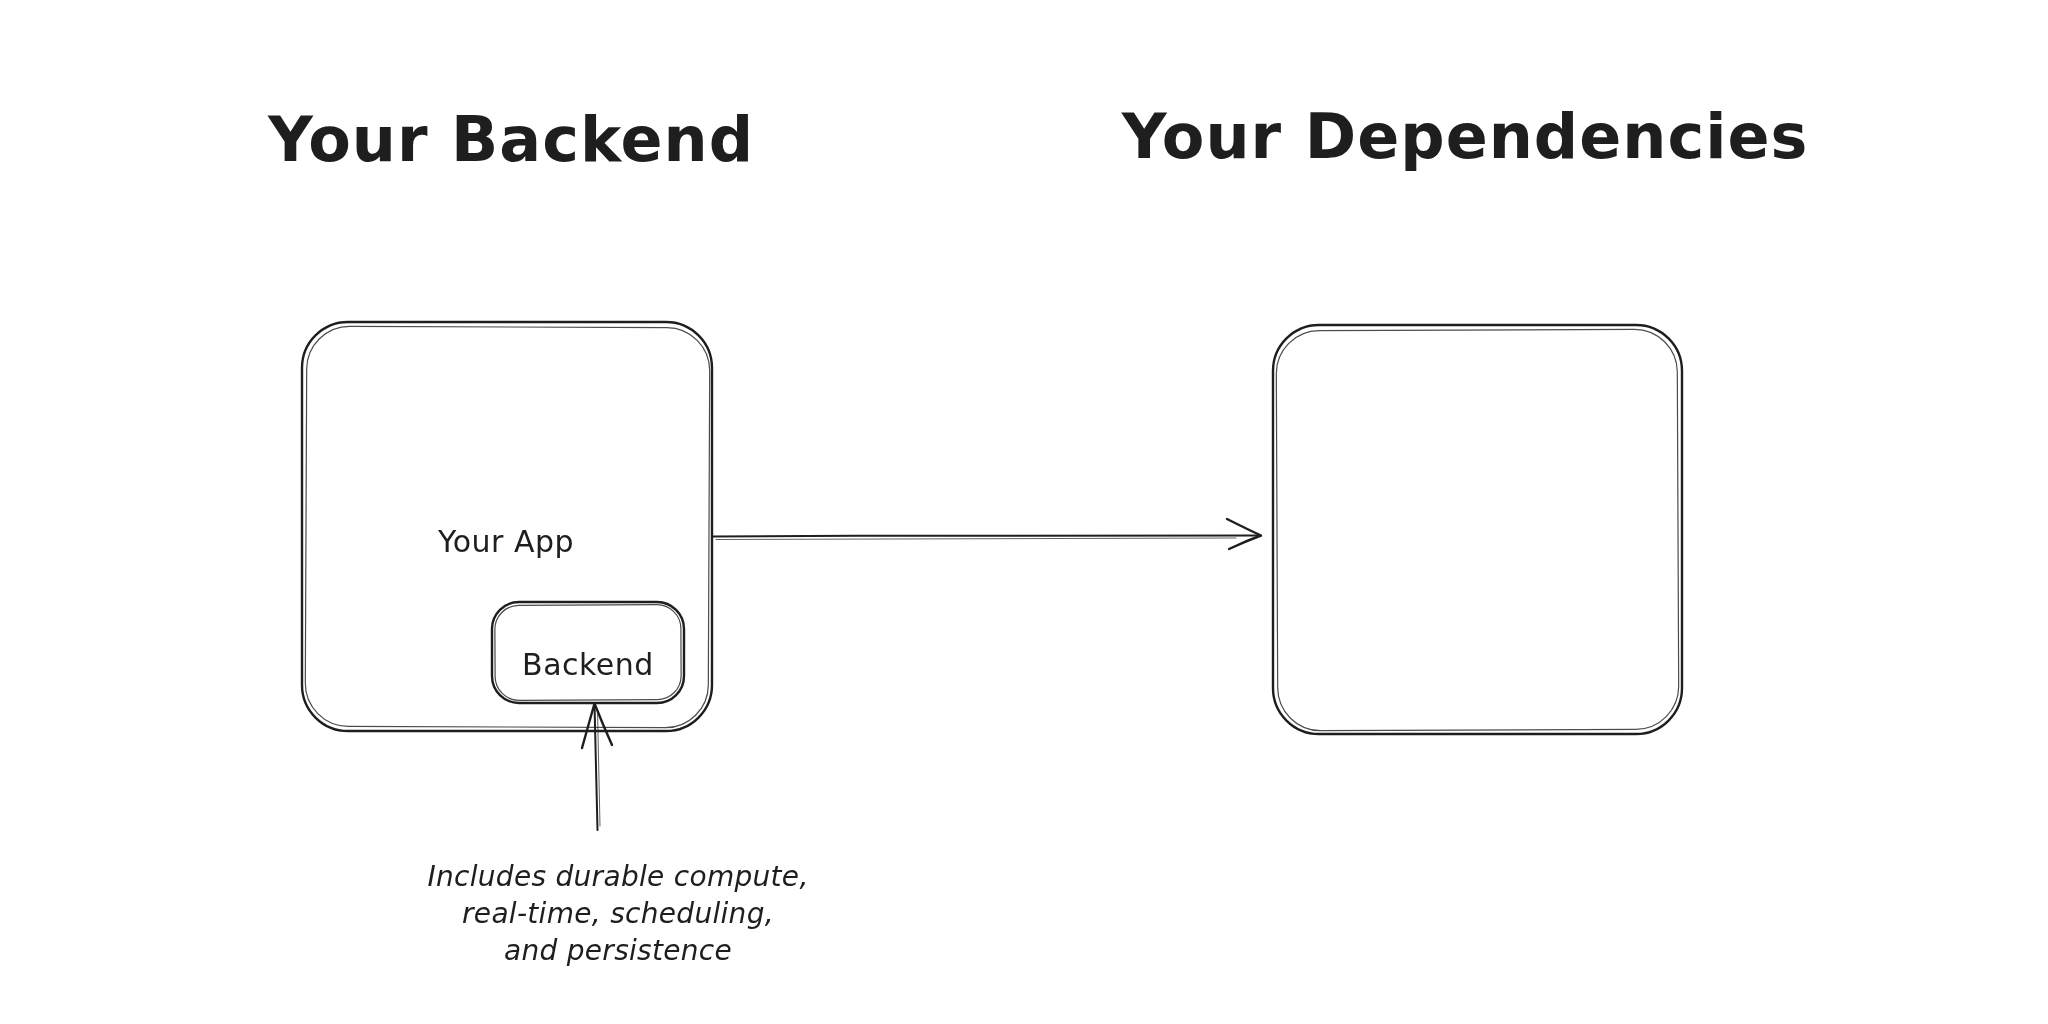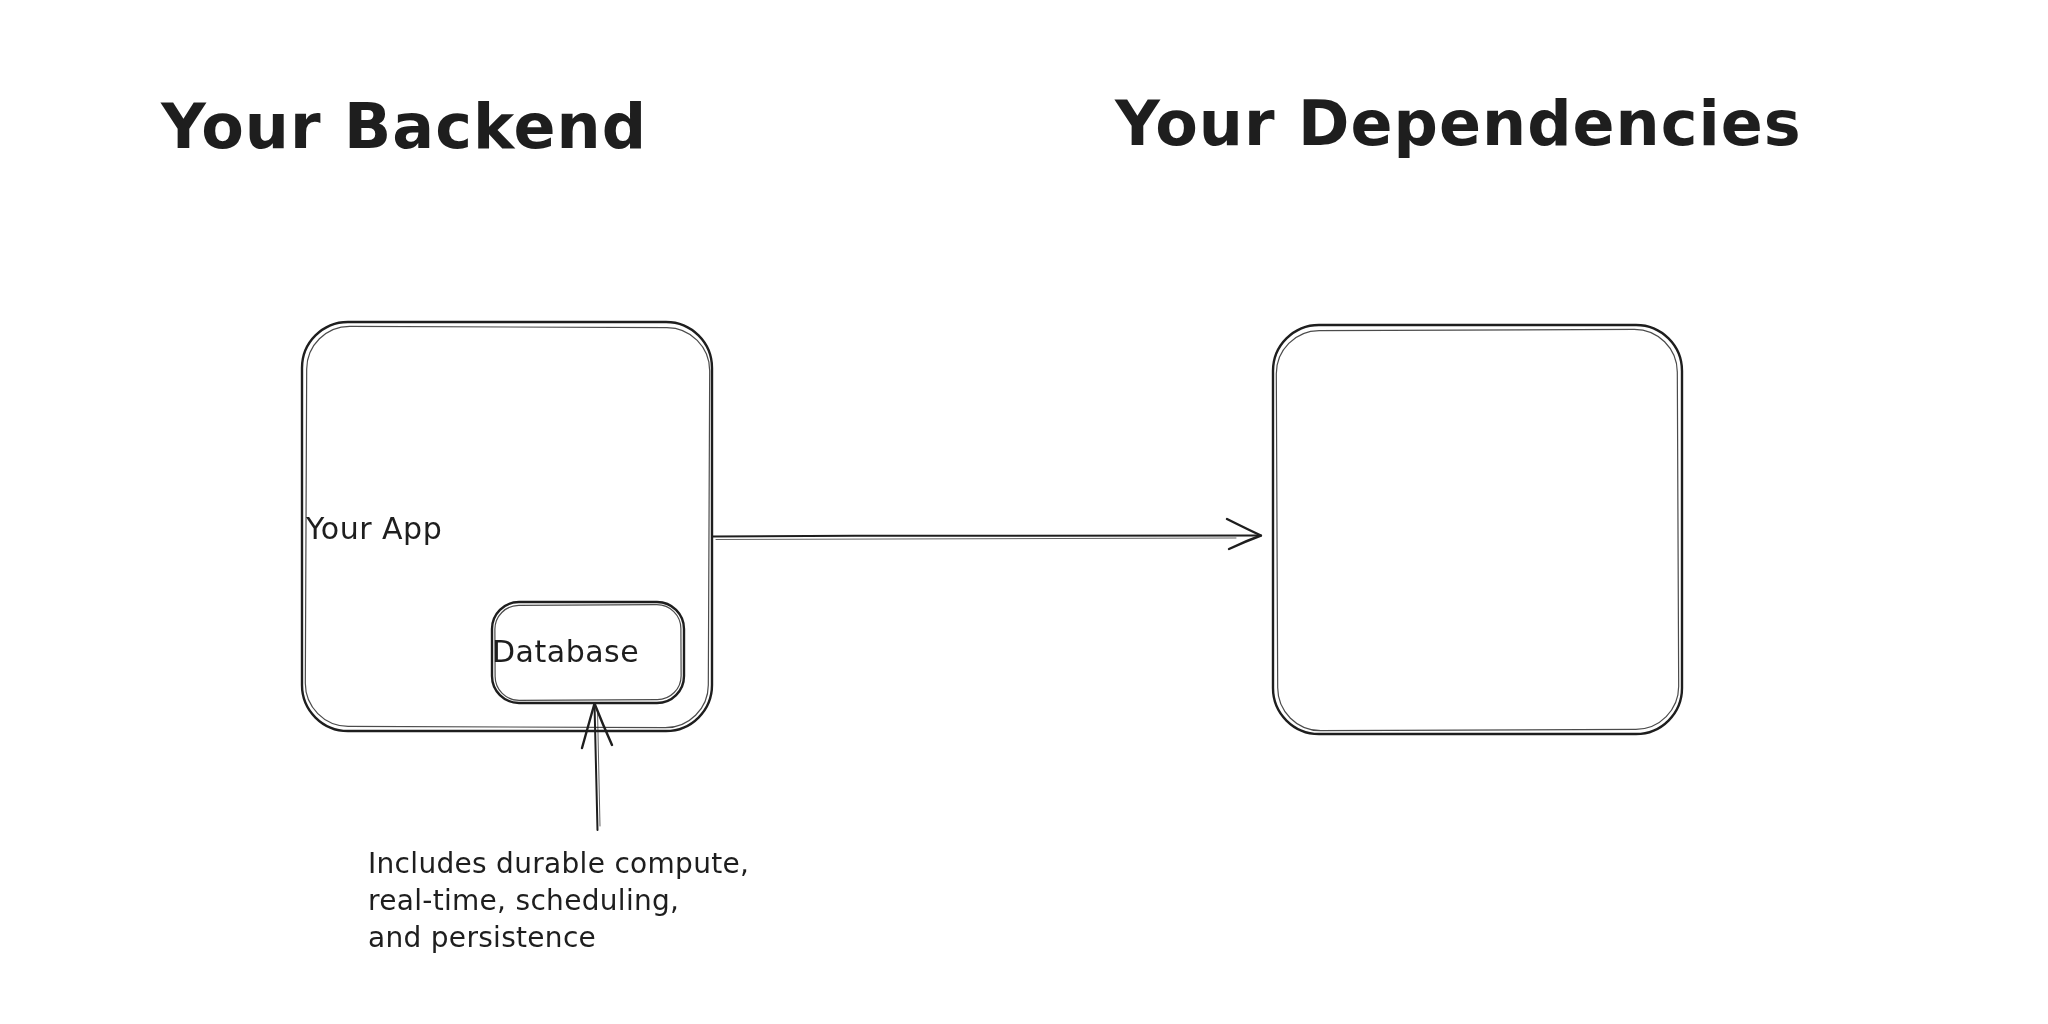--- a/index.html
+++ b/index.html
@@ -33,22 +33,24 @@
     stroke-linejoin: round;
   }
   .w-main { stroke-width: 2.4; }
   .w-dup  { stroke-width: 1.2; opacity: 0.8; }
   .w-line { stroke-width: 2; }
   .w-line-dup { stroke-width: 1; opacity: 0.7; }
   .w-head { stroke-width: 2.4; }
 
   .txt {
     position: absolute;
+    text-align: center;
     color: var(--ink);
     white-space: pre-line;
+    margin-top: 13px;
   }
   .title {
     font-size: 62px;
     font-weight: 700;
     letter-spacing: 1px;
     line-height: 78px;
   }
   .backend-title   { left: 161px; top: 88px;  width: 700px; }
   .deps-title      { left: 1115px; top: 85px; width: 700px; }
 
@@ -63,20 +65,21 @@
   .database-label  { left: 1277px; top: 510px; width: 400px; }
 
   .note {
     left: 368px;
     top: 845px;
     width: 500px;
     font-size: 28px;
     font-weight: 400;
     line-height: 37px;
     letter-spacing: 0.3px;
+    font-style: italic;
   }
 </style>
 </head>
 <body>
 
 <div class="canvas">
 
   <svg class="shapes" viewBox="0 0 2048 1024">
 
     <g>
@@ -106,20 +109,20 @@
       <path class="stroke w-head" d="M582,748 Q589,723 594.5,703.5 Q603,725 612,745"></path>
     </g>
   </svg>
 
   <div class="txt title backend-title">Your Backend</div>
 
   <div class="txt node-label your-app-label">Your App</div>
 
   <div class="txt title deps-title">Your Dependencies</div>
 
-  <div class="txt node-label rivetkit-label">Database</div>
+  <div class="txt node-label rivetkit-label">Backend</div>
 
 
   <div class="txt note">Includes durable compute,
 real-time, scheduling,
 and persistence</div>
 
 </div>
 
 </body></html>

